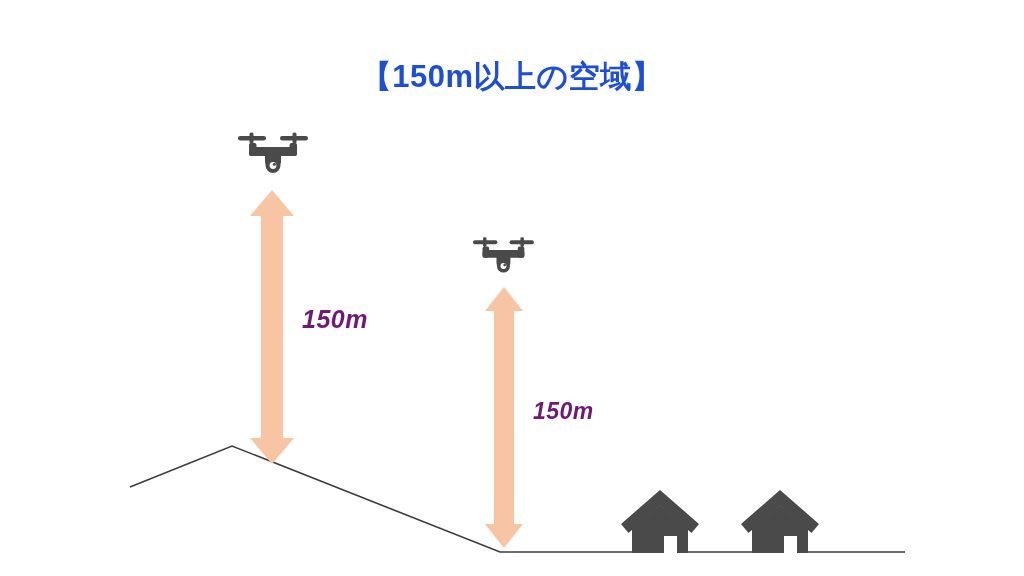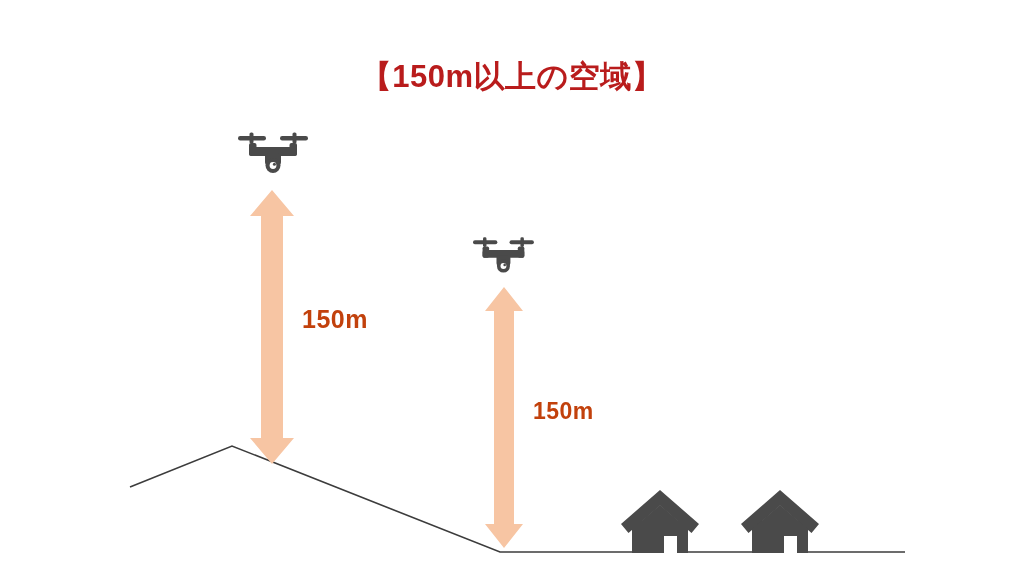--- a/index.html
+++ b/index.html
@@ -17,36 +17,37 @@
   }
   #title {
     position: absolute;
     left: 0;
     top: 56px;
     width: 1024px;
     text-align: center;
     font-size: 31px;
     font-weight: bold;
     letter-spacing: 0.5px;
-    color: #b91c1c;
+    color: #1d4ed8;
     white-space: nowrap;
   }
   .svg-layer {
     position: absolute;
     left: 0;
     top: 0;
     width: 1024px;
     height: 576px;
   }
   .dist-label {
     position: absolute;
     font-weight: bold;
-    color: #c2410c;
+    color: #701a75;
     white-space: nowrap;
     letter-spacing: 0.5px;
+    font-style: italic;
   }
   #label-high {
     left: 302px;
     top: 305px;
     font-size: 25px;
   }
   #label-low {
     left: 533px;
     top: 398px;
     font-size: 23px;

